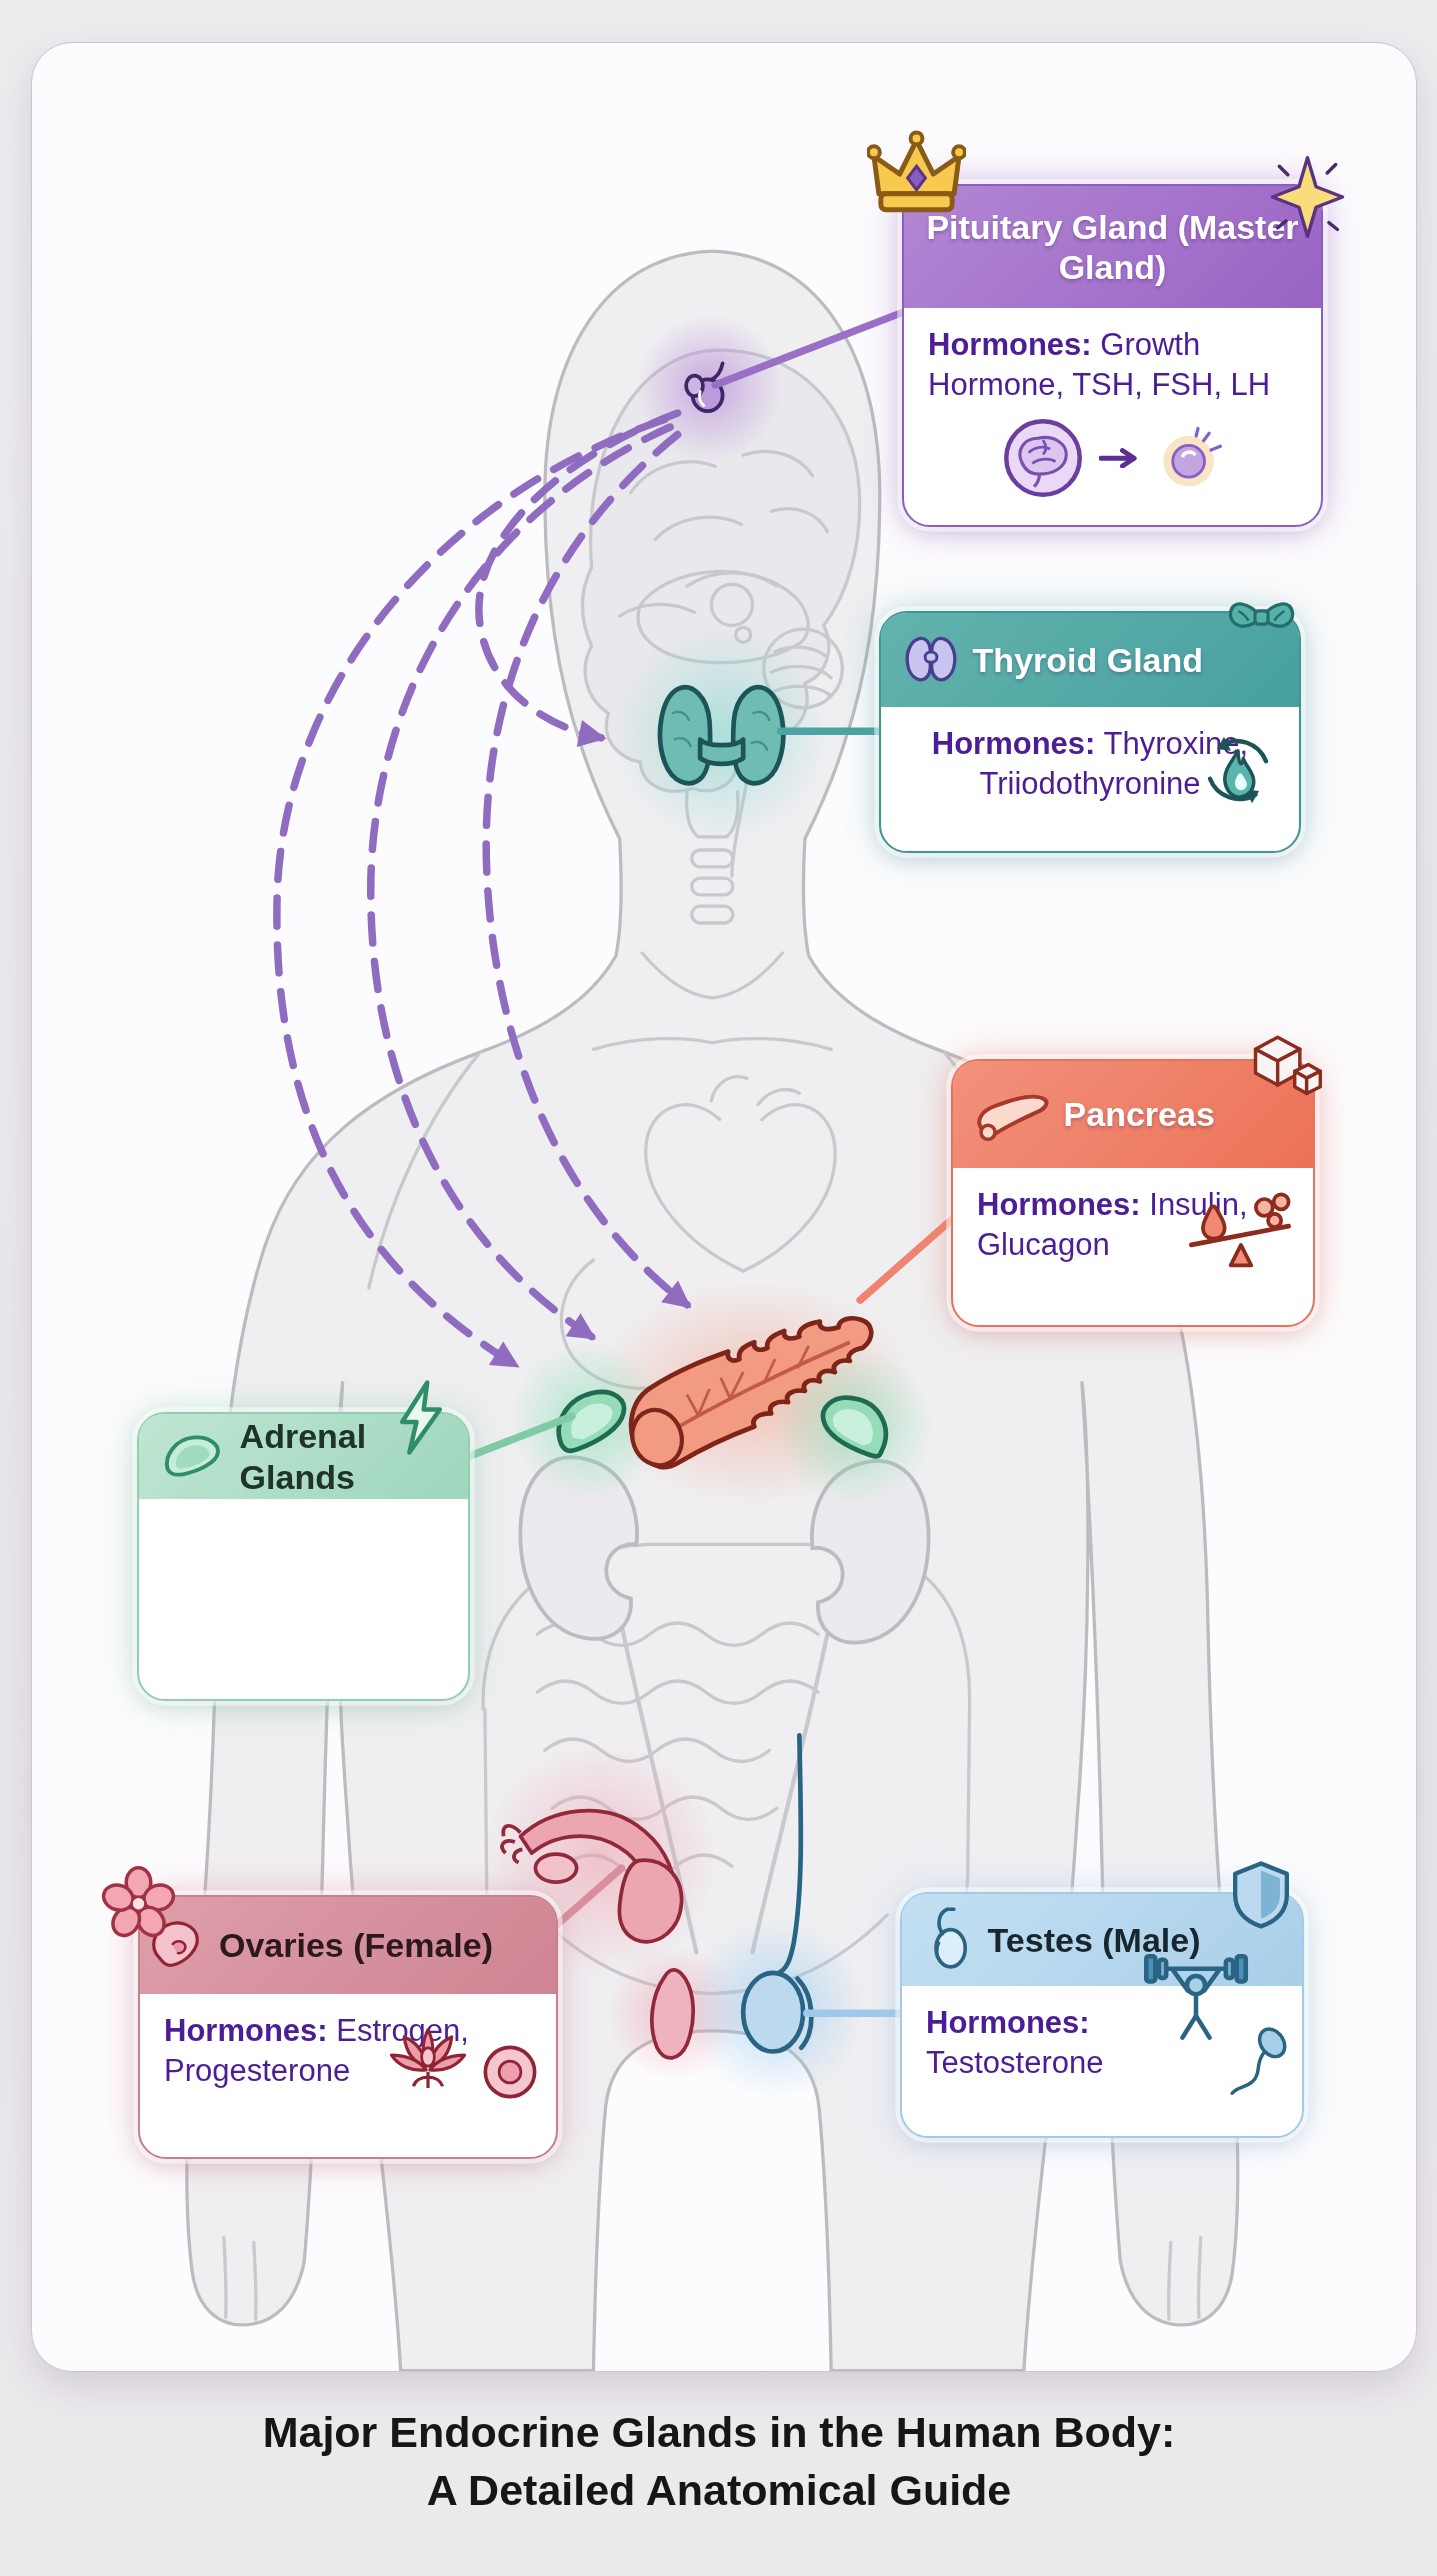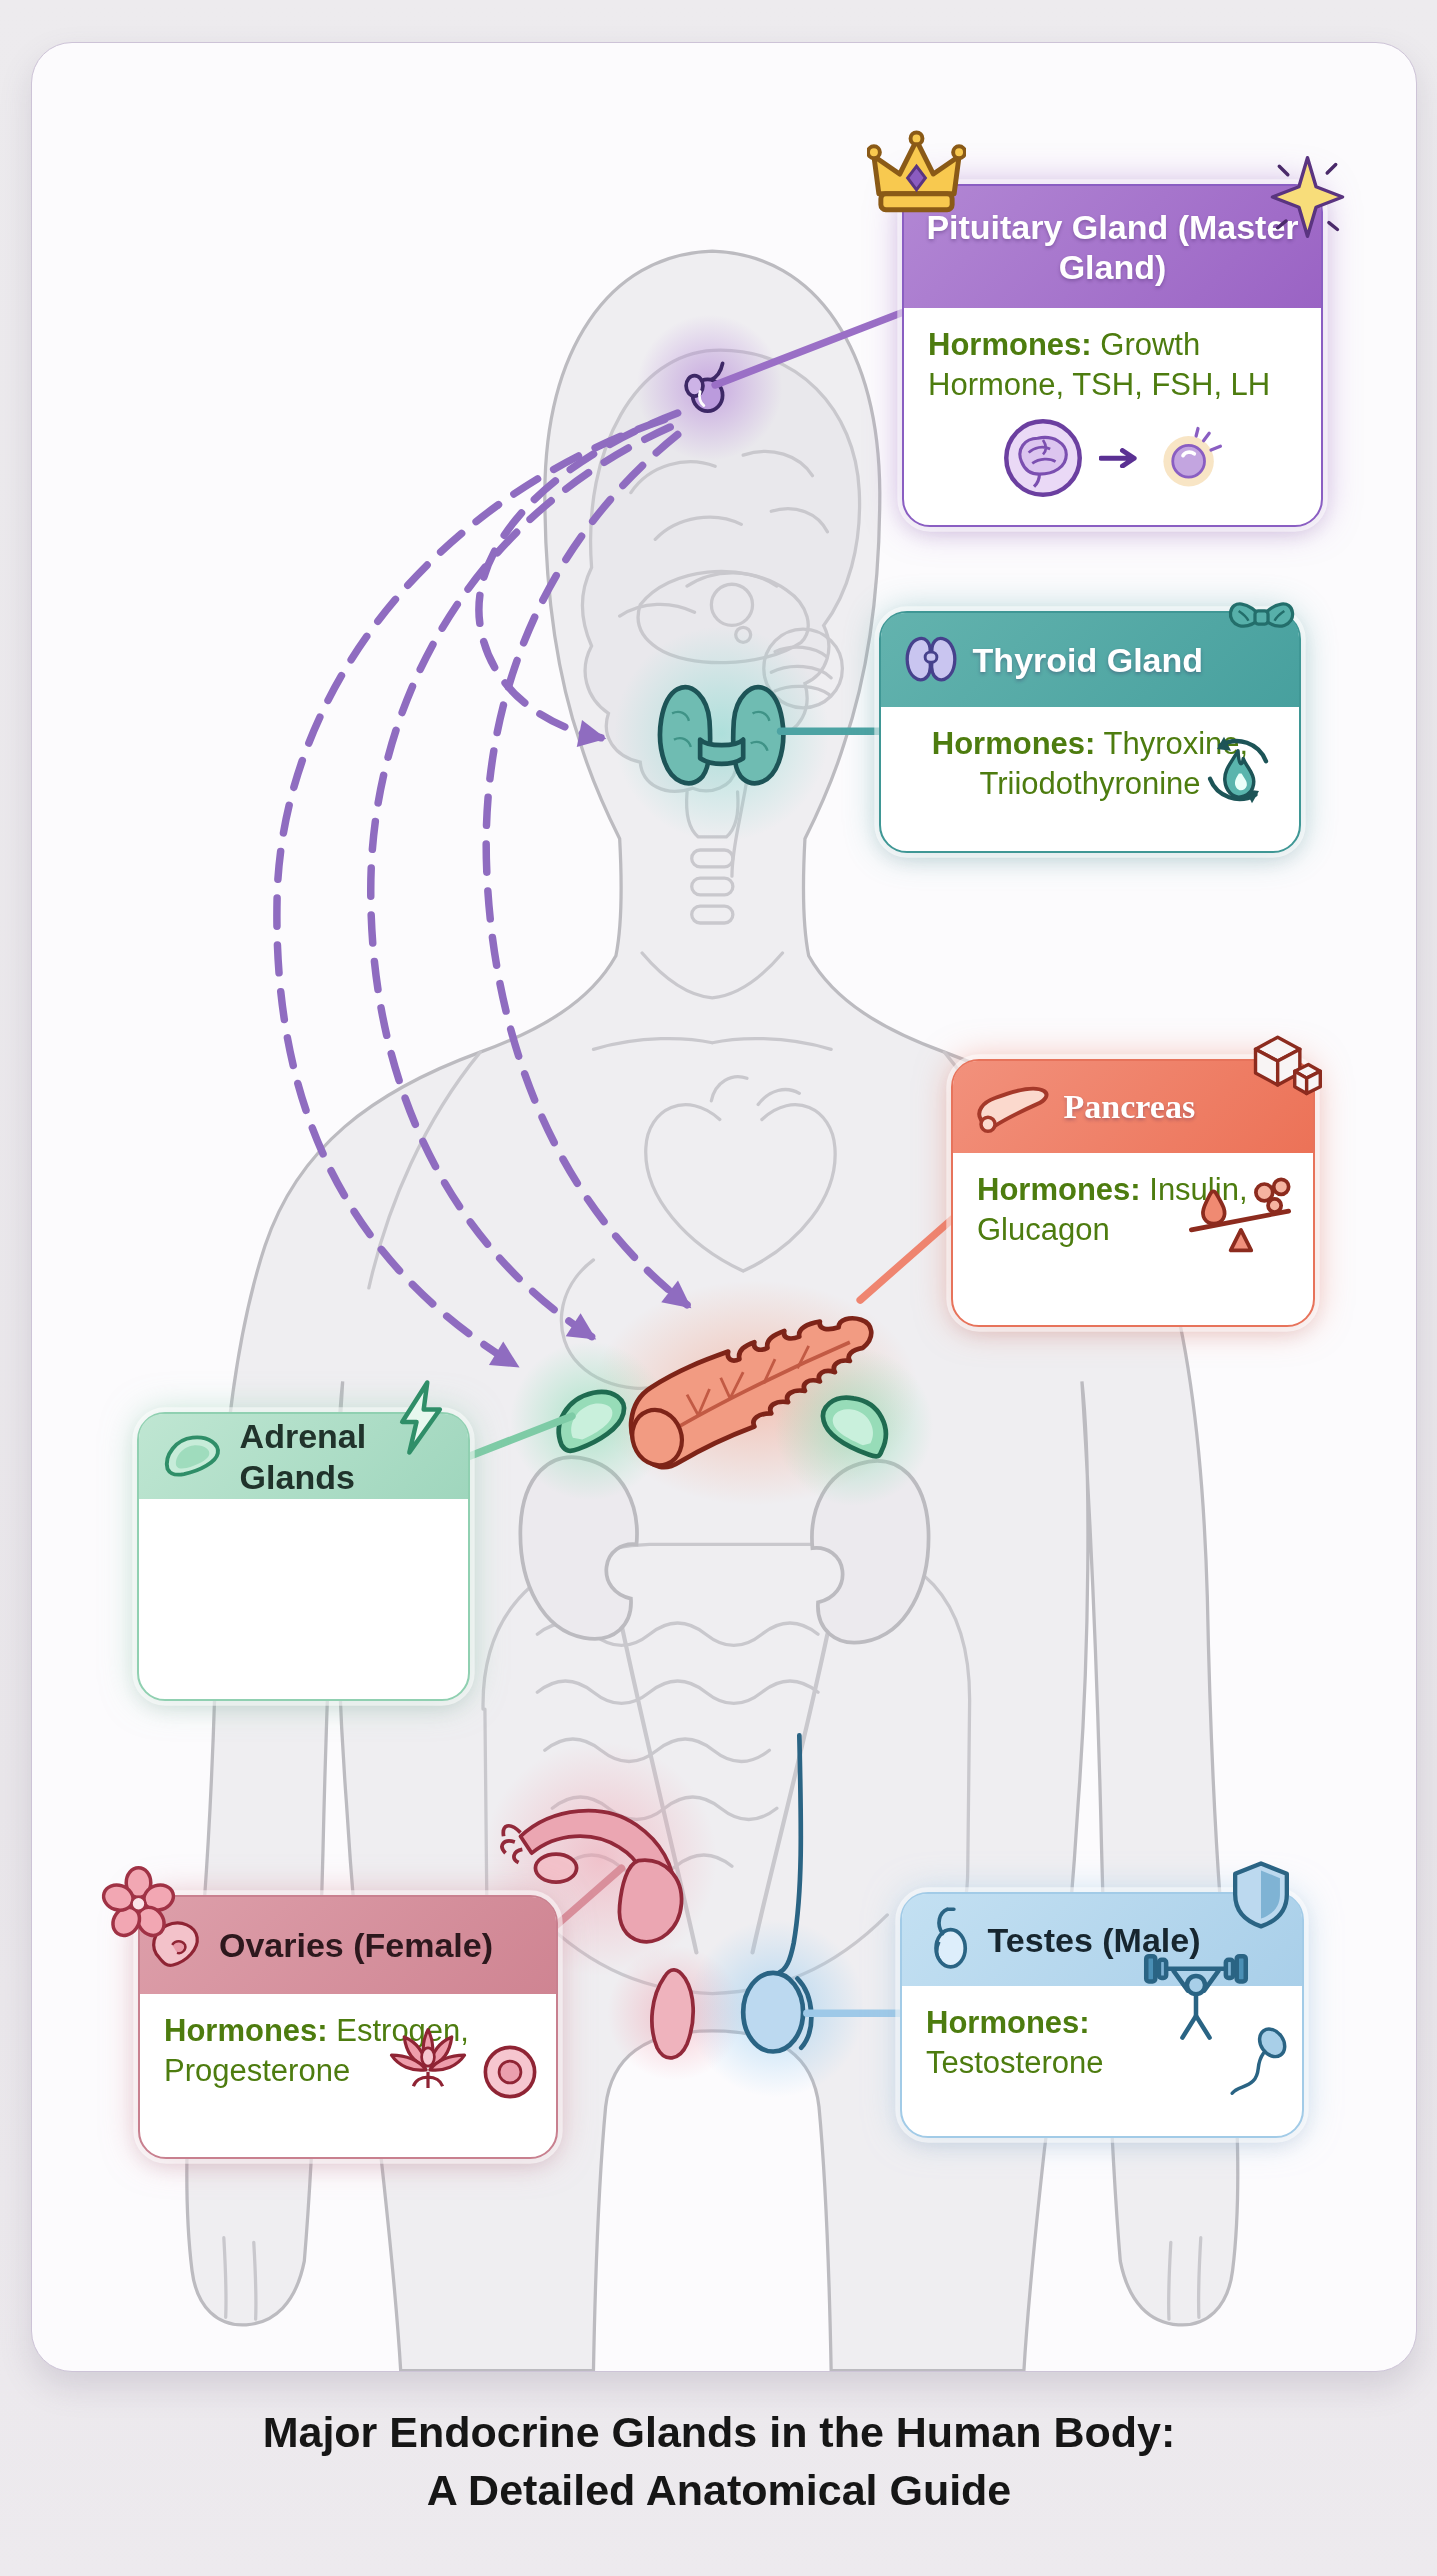--- a/index.html
+++ b/index.html
@@ -9,31 +9,31 @@
         border-radius:41px;box-shadow:0 15px 32px rgba(100,88,115,.18);overflow:hidden;}
   .scene{position:absolute;left:0;top:0;width:100%;height:100%;}
   
   .gbox{position:absolute;background:#ffffff;border:2.8px solid var(--bd,#999);border-radius:28px;
         box-shadow:0 0 0 4.7px rgba(255,255,255,.55),0 0 34px var(--gl,rgba(0,0,0,.2)),0 7.5px 17px rgba(80,60,90,.10);}
   .ghead{display:flex;align-items:center;gap:13px;padding:0 20.6px;border-radius:24px 24px 0 0;
          background:linear-gradient(135deg,var(--hd1,#ccc),var(--hd2,#aaa));color:var(--tc,#fff);
          font-weight:bold;line-height:1.18;}
   .ghead.light-text{text-shadow:0 1.9px 3.7px rgba(50,20,80,.30);}
   .gtitle{font-size:34px;}
-  .gbody{position:relative;padding:17px 24px;font-size:31px;line-height:1.3;color:#4d7c0f;}
+  .gbody{position:relative;padding:17px 24px;font-size:31px;line-height:1.3;color:#4c1d95;}
   .gbody b{font-weight:bold;}
   .decor{position:absolute;line-height:0;}
   .cicons{position:absolute;line-height:0;}
   .icons-row{display:flex;justify-content:center;align-items:center;gap:13px;margin-top:9.4px;line-height:0;}
   #box-pituitary{left:870px;top:141px;width:417px;height:339px;}
   #box-pituitary .ghead{height:122px;justify-content:center;text-align:center;font-size:35px;}
   #box-thyroid{left:847px;top:568px;width:418px;height:238px;}
   #box-thyroid .ghead{height:94px;}
   #box-pancreas{left:919px;top:1016px;width:360px;height:264px;}
-  #box-pancreas .ghead{height:92px;font-family:Liberation Serif, serif;}
+  #box-pancreas .ghead{height:107px;}
   #box-adrenal{left:105px;top:1369px;width:329px;height:285px;}
   #box-adrenal .ghead{height:85px;}
   #box-ovaries{left:106px;top:1852px;width:416px;height:260px;}
   #box-ovaries .ghead{height:97px;padding-left:8px;}
   #box-testes{left:868px;top:1849px;width:400px;height:242px;}
   #box-testes .ghead{height:92px;}
   .caption{position:absolute;left:0;right:0;top:2404px;text-align:center;font-size:43px;font-weight:600;
            color:#161616;line-height:1.34;}
 </style>
 </head>

